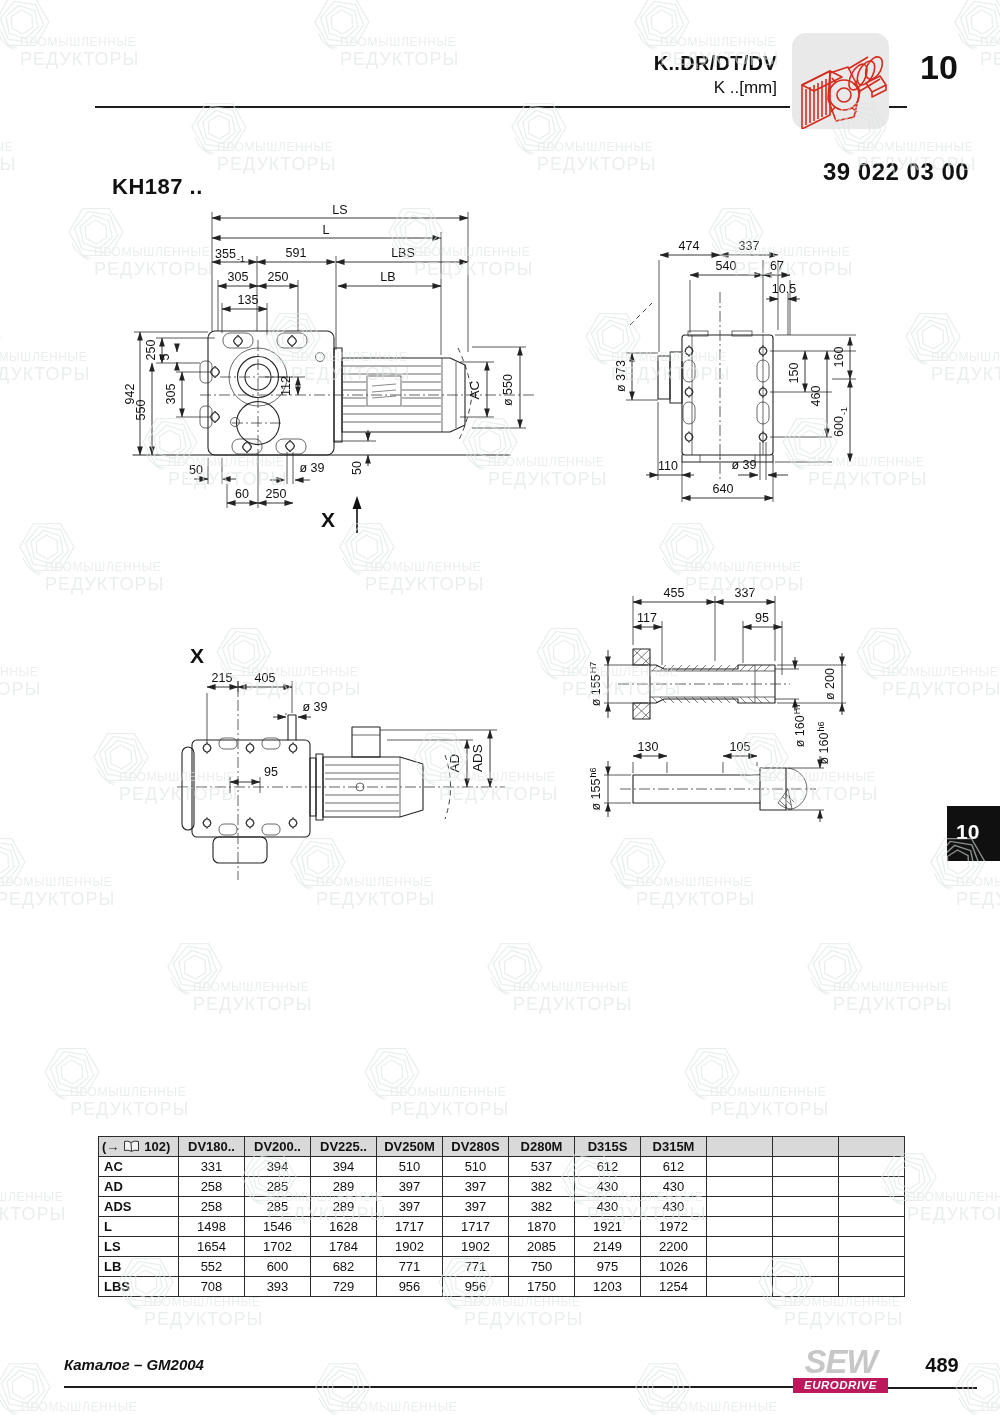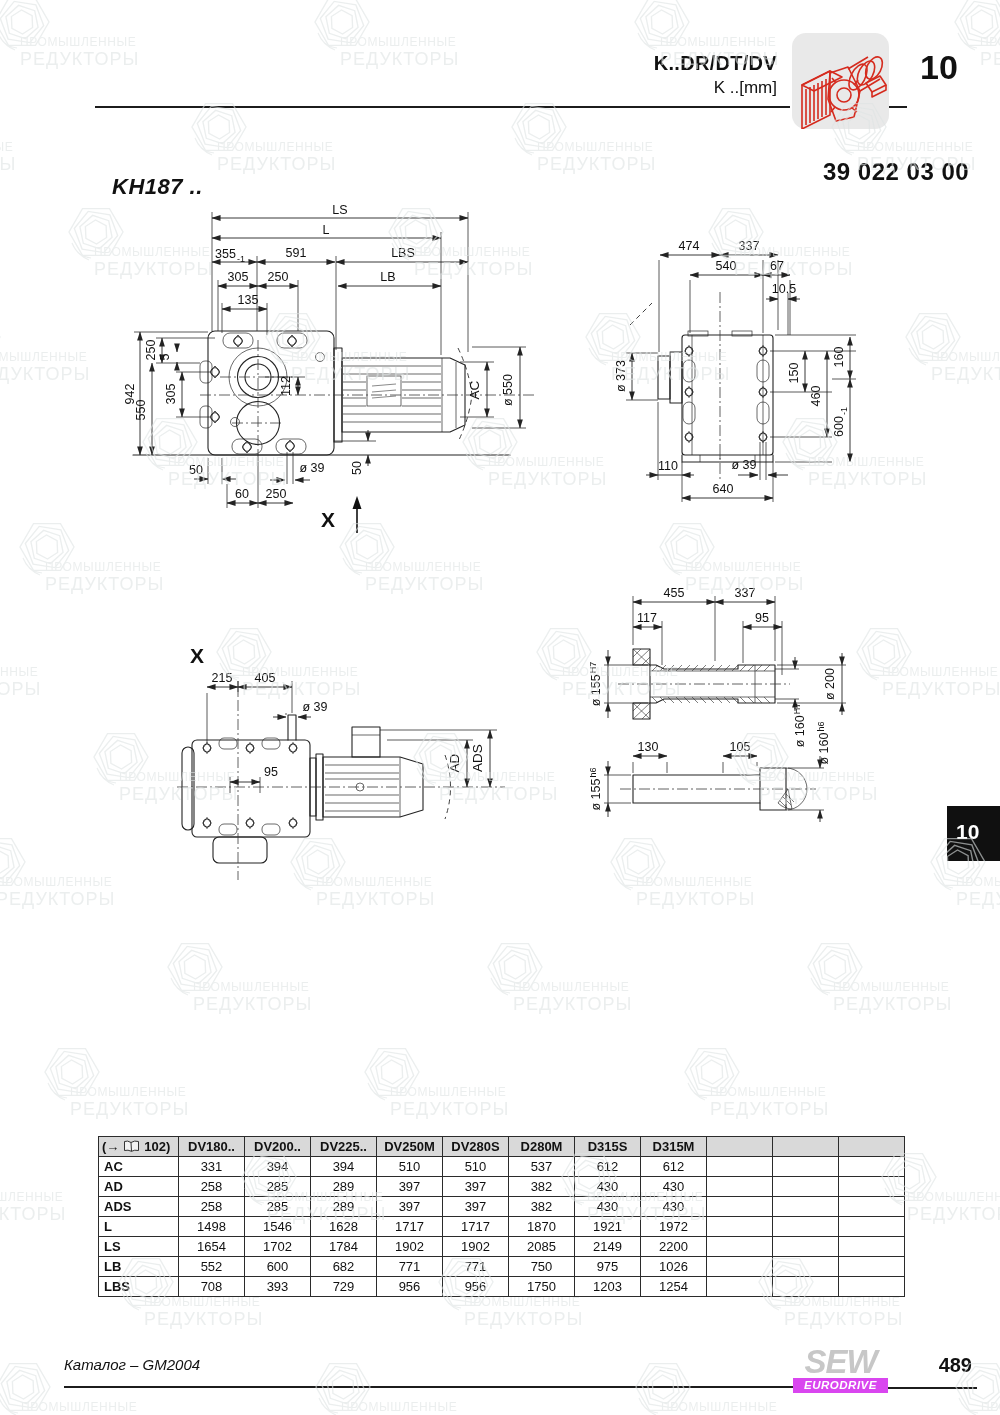--- a/index.html
+++ b/index.html
@@ -7,21 +7,21 @@
         font-family:"Liberation Sans",sans-serif;color:#111;}
   .abs{position:absolute;}
 
   
   .title1{top:52px;right:223px;font-size:20px;font-weight:bold;letter-spacing:.3px;}
   .title2{top:78px;right:223px;font-size:17px;}
   .rule{height:2px;background:#1c1c1c;}
   .iconbox{left:792px;top:33px;width:97px;height:96px;background:#e9e9e9;border-radius:14px;}
   .pagecorner{left:908px;top:48px;width:62px;font-size:34px;font-weight:bold;text-align:center;}
   .partnum{left:783px;top:158px;font-size:24px;font-weight:bold;letter-spacing:.5px;margin-left:40px;}
-  .model{left:112px;top:174px;font-size:22px;font-weight:bold;letter-spacing:.5px;font-style:italic;}
+  .model{left:112px;top:174px;font-size:22px;font-weight:bold;letter-spacing:.5px;}
 
   
   svg text{font-family:"Liberation Sans",sans-serif;}
   .draw{stroke:#232323;stroke-width:1.1;fill:none;stroke-linejoin:round;stroke-linecap:round;}
   .thin{stroke:#2a2a2a;stroke-width:.7;fill:none;}
   .dim{stroke:#232323;stroke-width:.9;fill:none;}
   .ext{stroke:#232323;stroke-width:.75;fill:none;}
   .cl{stroke:#3a3a3a;stroke-width:.8;fill:none;stroke-dasharray:11 3 2 3;}
   .dsh{stroke:#2a2a2a;stroke-width:.9;fill:none;stroke-dasharray:5 4;}
   .hatch{stroke:#2a2a2a;stroke-width:.6;fill:none;}
@@ -39,26 +39,26 @@
   .dimtable{left:98px;top:1136px;border-collapse:collapse;table-layout:fixed;}
   .dimtable td,.dimtable th{border:1.4px solid #2b2b2b;height:19px;font-size:13px;
         padding:0 3px;white-space:nowrap;overflow:hidden;}
   .dimtable th{background:#d9d9d9;font-weight:bold;text-align:center;}
   .dimtable th.corner{text-align:left;}
   .dimtable td.rowlab{font-weight:bold;text-align:left;padding-left:5px;background:#fff;}
   .dimtable td.val{text-align:center;background:#fff;}
   .cornerwrap{display:flex;align-items:center;gap:4px;}
 
   
-  .footcat{left:64px;top:1356px;font-size:15px;font-style:italic;}
+  .footcat{left:64px;top:1356px;font-size:15px;font-style:italic;font-weight:bold;}
   .sewlogo{left:793px;top:1344px;width:95px;text-align:center;}
   .sewtop{font-size:33px;font-weight:900;font-style:italic;color:#c7c7c7;letter-spacing:-1px;line-height:36px;}
-  .sewbar{margin-top:-2px;background:#d946ef;color:#fff;font-size:11.5px;font-weight:bold;
+  .sewbar{margin-top:-2px;background:#be185d;color:#fff;font-size:11.5px;font-weight:bold;
           font-style:italic;letter-spacing:.5px;padding:1px 0 2px 0;}
-  .footpage{left:912px;top:1354px;width:60px;font-size:20px;font-weight:bold;text-align:right;}
+  .footpage{left:912px;top:1354px;width:60px;font-size:20px;font-weight:bold;text-align:center;}
 
   
   #wm-layer{position:absolute;inset:0;pointer-events:none;opacity:.6;z-index:40;}
   .wm{position:absolute;color:#dfe4e4;}
   .wm-hex{position:absolute;left:-27px;top:-42px;}
   .wm-l1{font-size:12px;letter-spacing:.6px;line-height:15px;padding-left:0;}
   .wm-l2{font-size:18px;letter-spacing:1px;line-height:19px;}
 </style>
 </head>
 <body>

